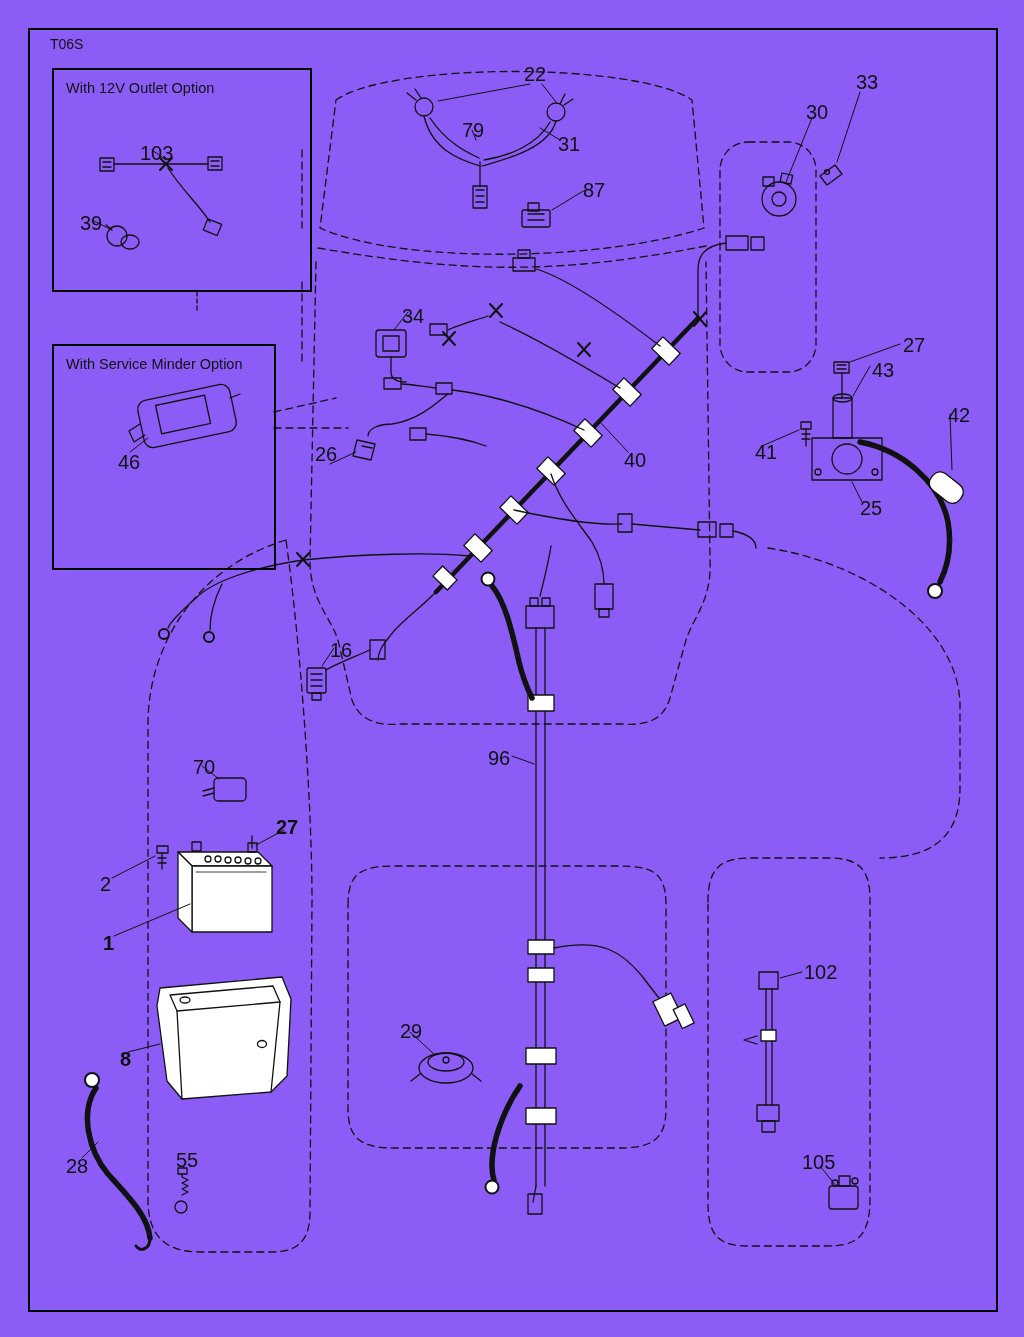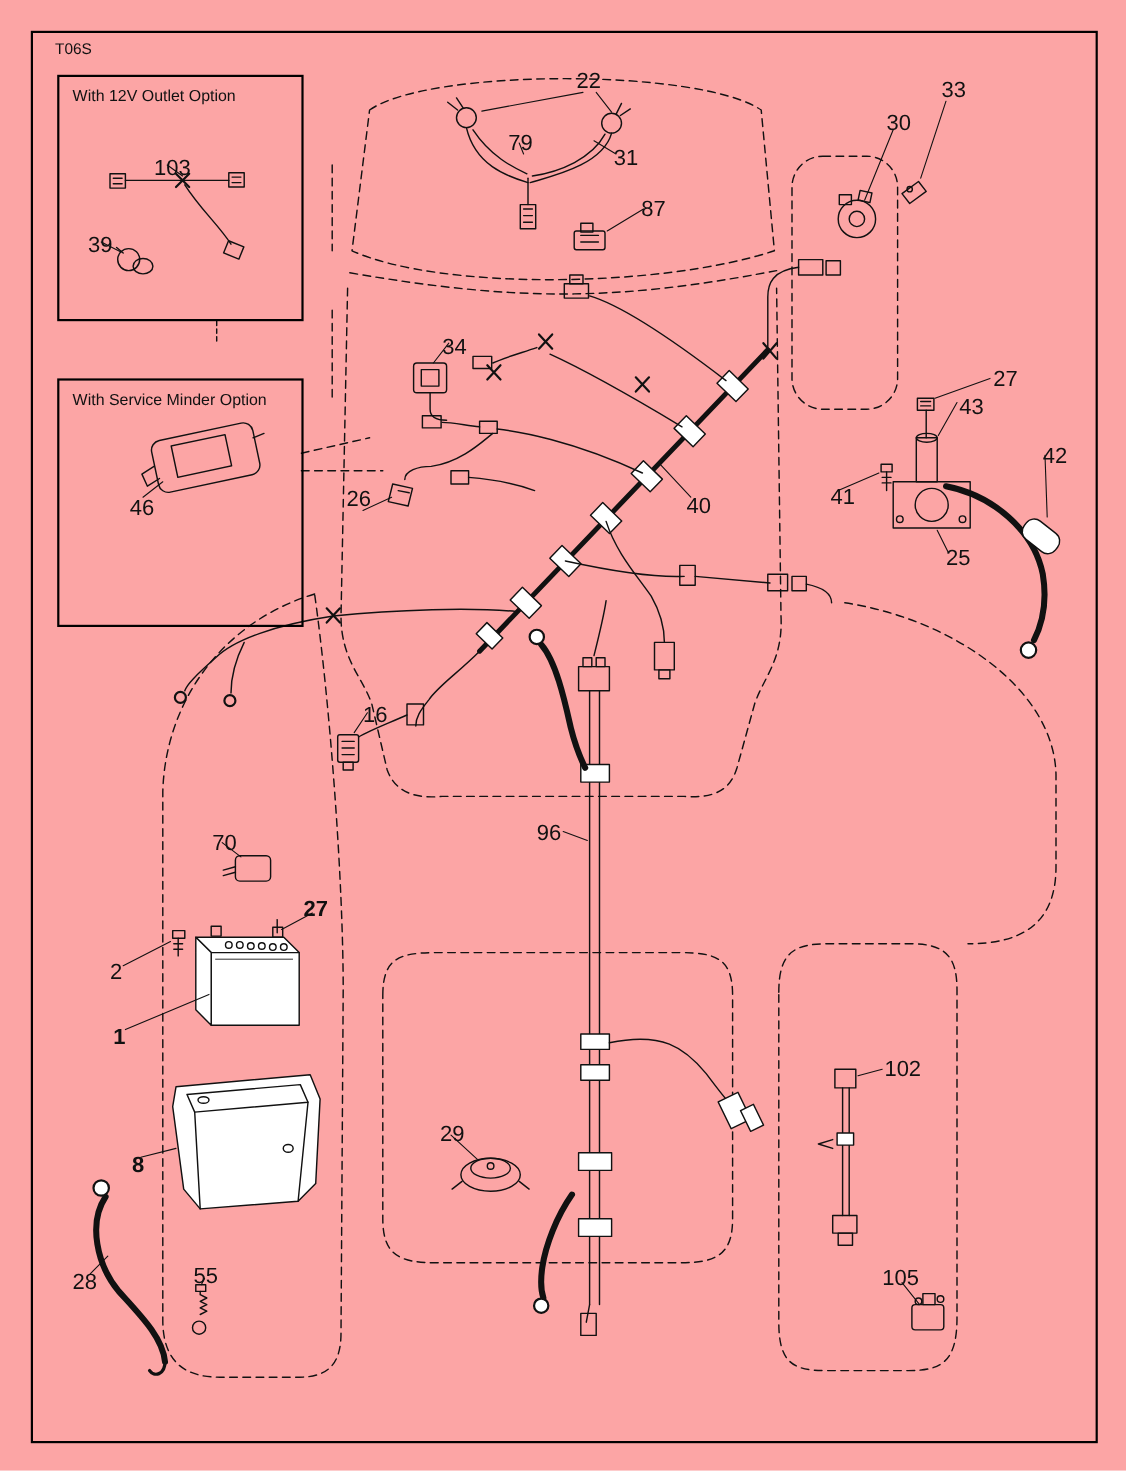--- a/index.html
+++ b/index.html
@@ -1,22 +1,22 @@
 <!DOCTYPE html>
 <html><head>
 <meta charset="utf-8">
 <style>
   html,body{margin:0;padding:0;background:#ffffff;}
-  #page{position:relative;width:1024px;height:1337px;background:#fca5a5;
+  #page{position:relative;width:1024px;height:1337px;background:#8b5cf6;
         font-family:"Liberation Sans","DejaVu Sans",sans-serif;color:#111;overflow:hidden;}
   #frame{position:absolute;left:28px;top:28px;width:966px;height:1280px;border:2px solid #000;}
   .label{position:absolute;font-size:20px;line-height:1;color:#111;white-space:nowrap;text-align:center;}
   .label.bold{font-weight:bold;}
   .inset{position:absolute;border:2px solid #000;background:transparent;}
-  #inset1{left:52px;top:68px;width:220px;height:220px;}
+  #inset1{left:52px;top:68px;width:220px;height:220px;padding-left:36px;}
   #inset2{left:52px;top:312px;width:220px;height:222px;margin-top:32px;}
   .inset-title{position:absolute;left:12px;top:10px;font-size:14.5px;color:#111;}
   svg{position:absolute;left:0;top:0;}
   .code{position:absolute;left:50px;top:36px;font-size:14px;}
 </style>
 </head>
 <body>
 
 <div id="page">
 

